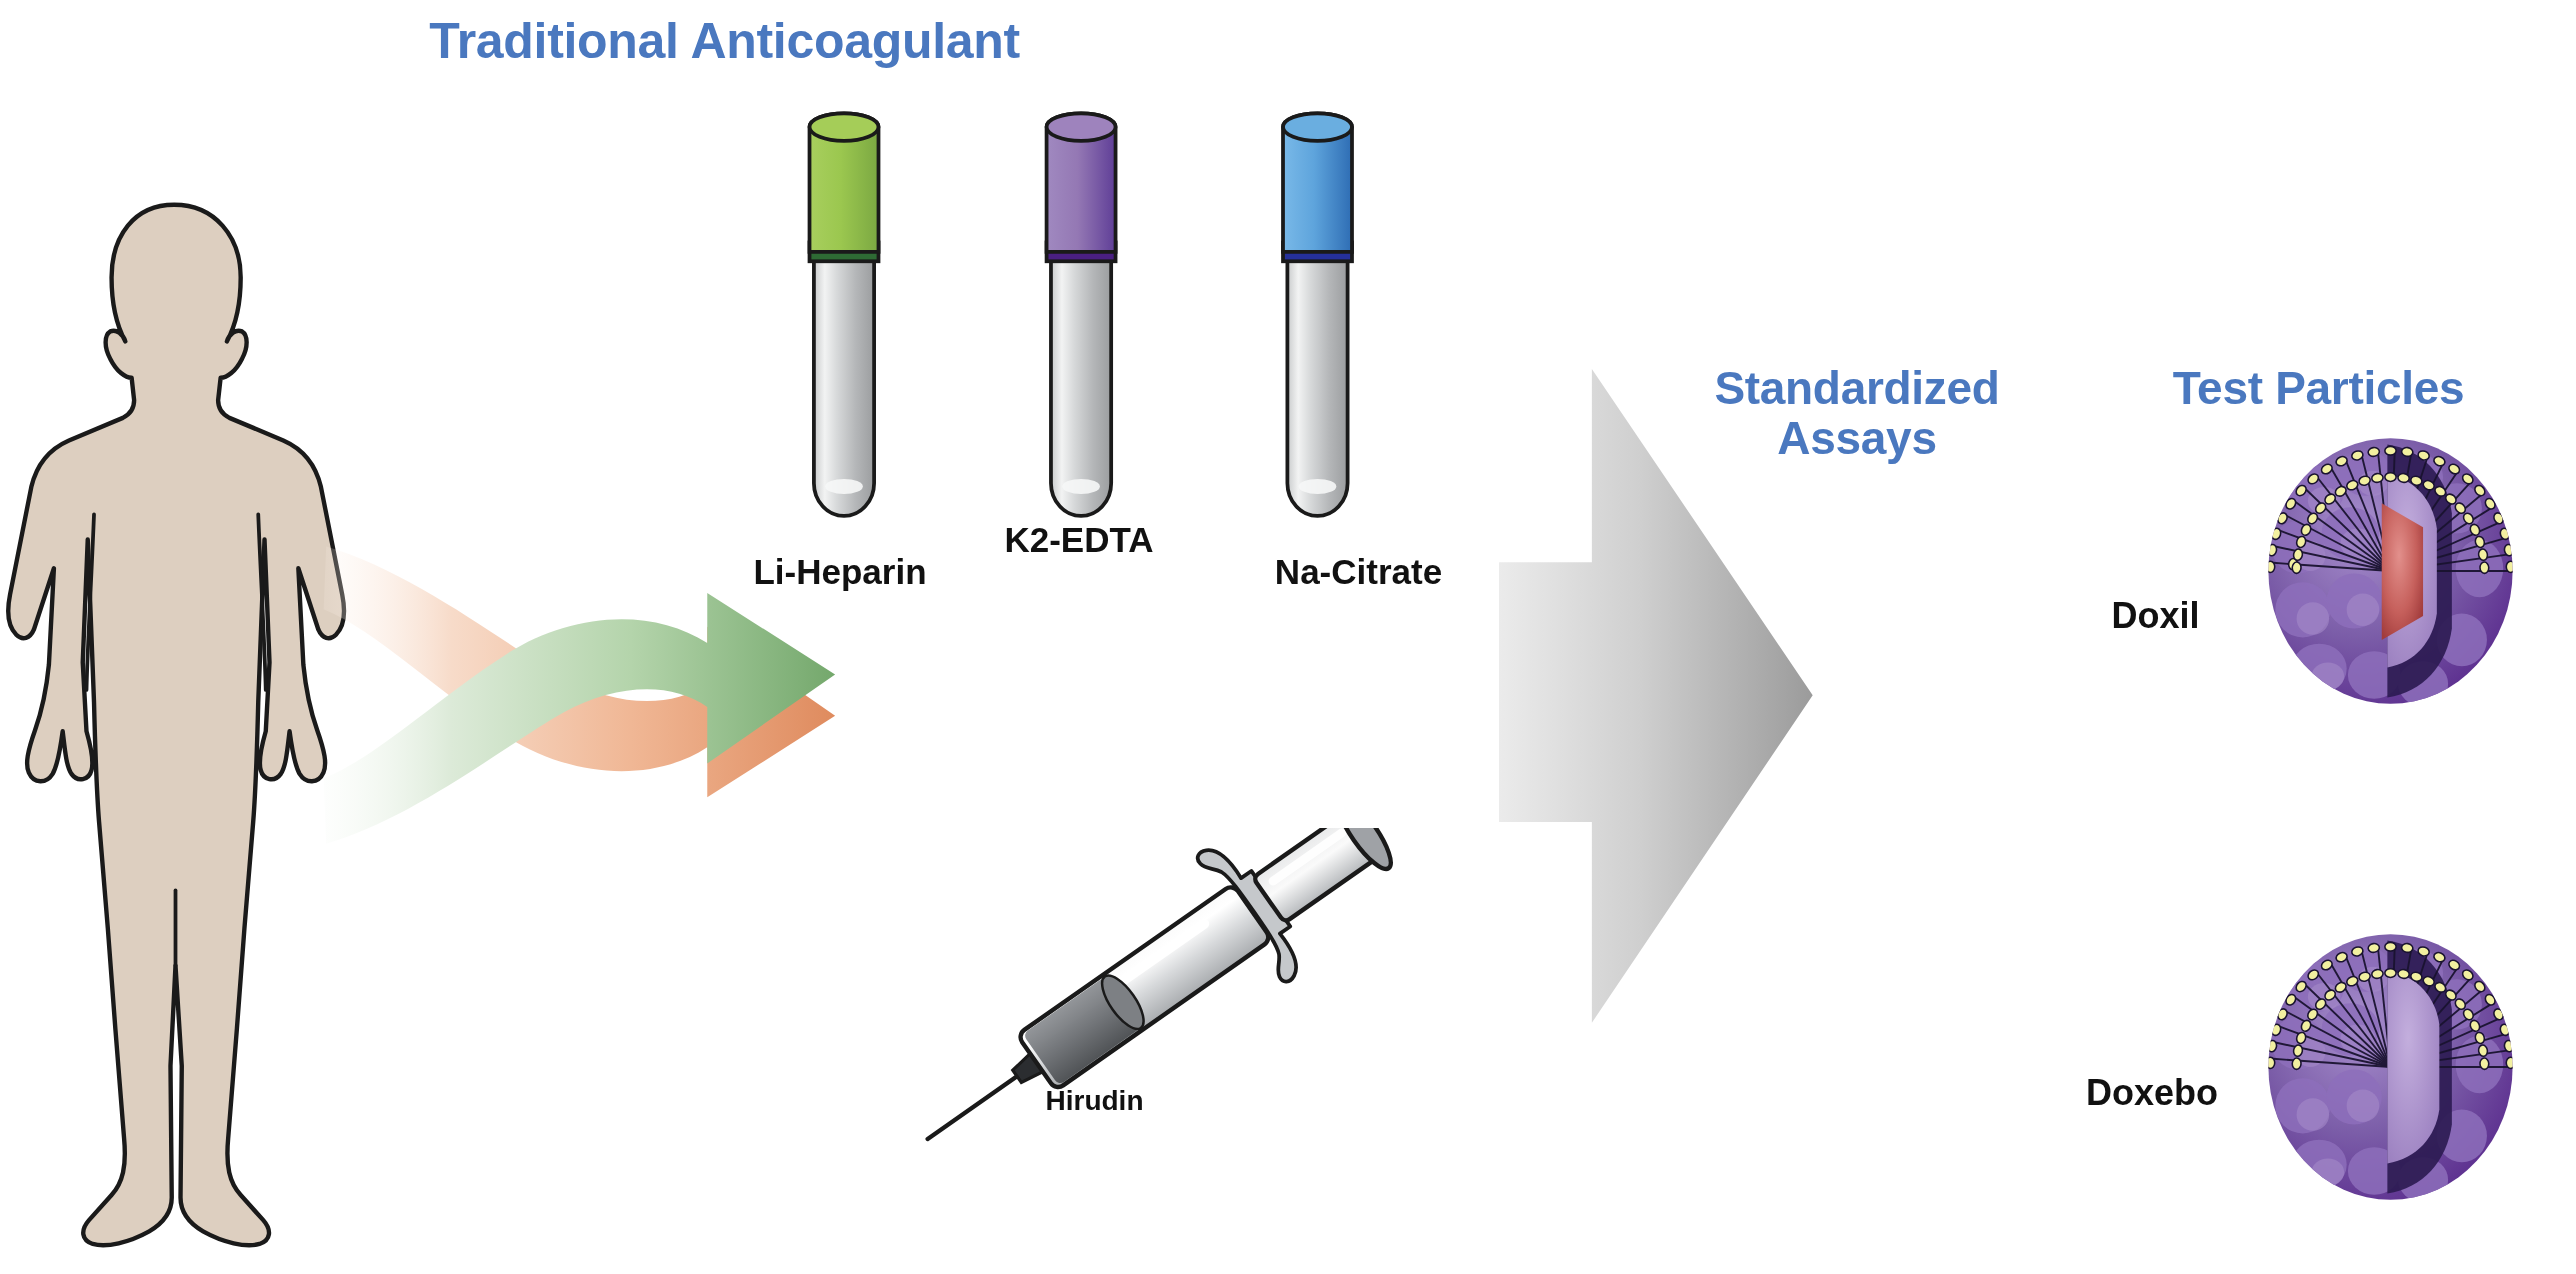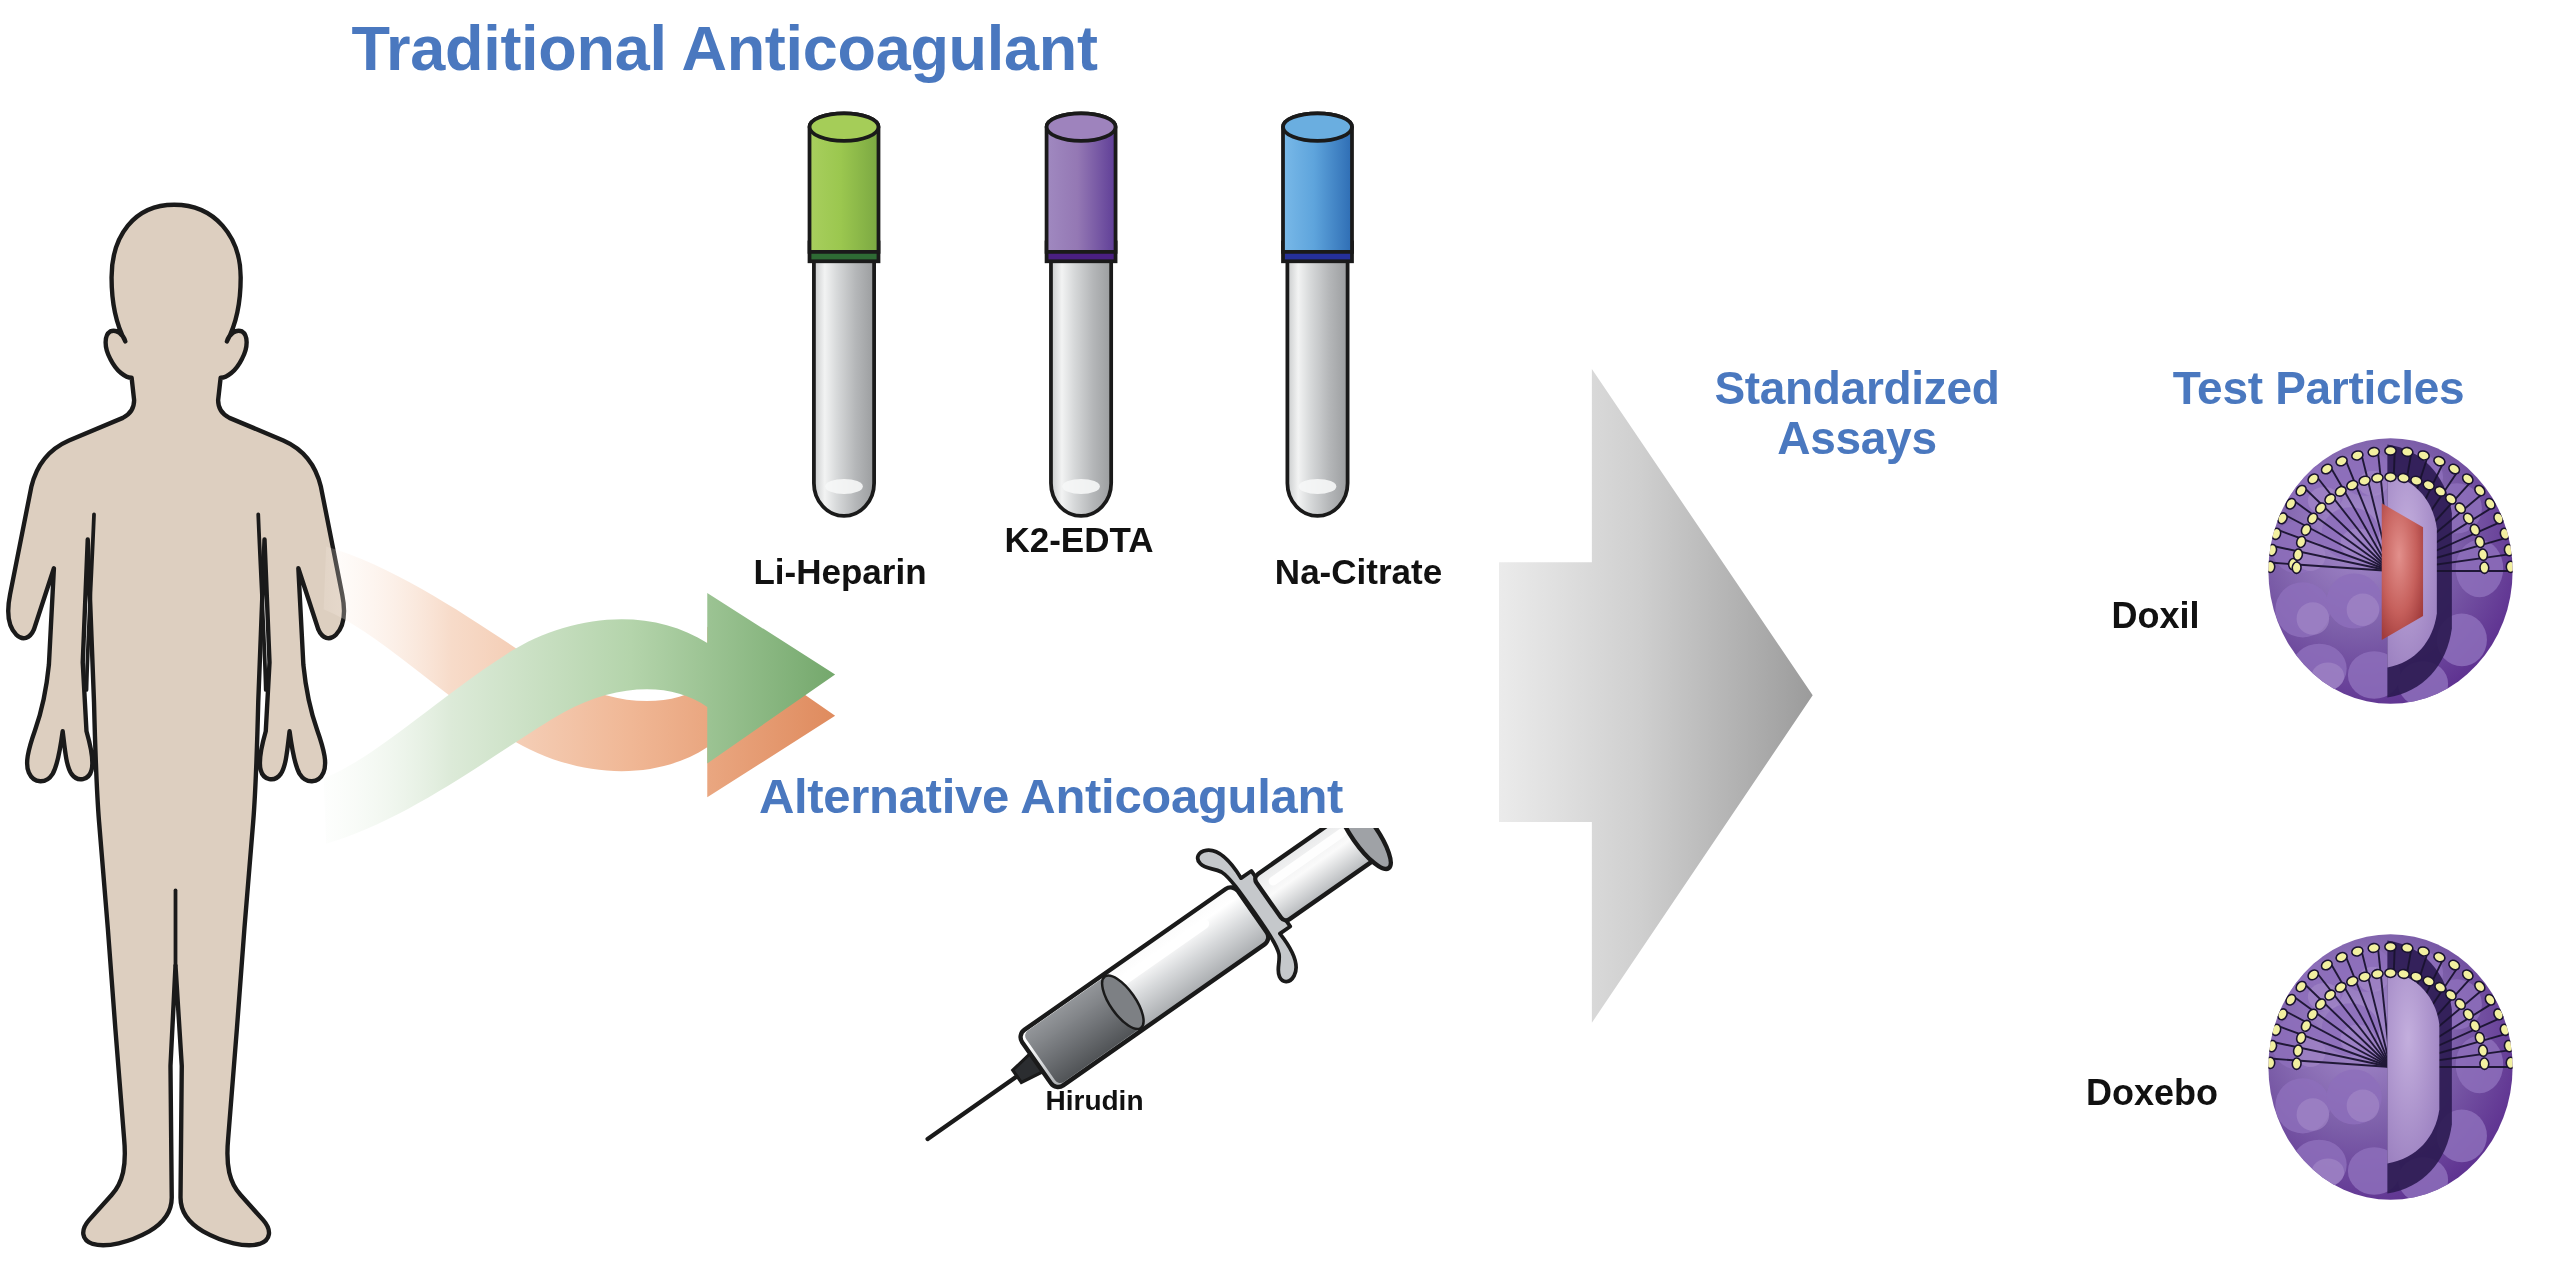--- a/index.html
+++ b/index.html
@@ -33,21 +33,21 @@
   .black-label {
     color: #111111;
     font-family: "Liberation Sans", sans-serif;
     font-weight: bold;
     white-space: nowrap;
     text-align: center;
   }
 
   #title-traditional {
     left: 0; top: 14px; width: 1449px;
-    font-size: 63px;
+    font-size: 50px;
   }
   #title-alternative {
     left: 596px; top: 770px; width: 910px;
     font-size: 49px;
   }
   #title-assays {
     left: 1669px; top: 364px; width: 376px;
     font-size: 46px;
   }
   #title-particles {
@@ -266,21 +266,20 @@
       <rect x="805" y="216" width="110" height="30" fill="#25309b" stroke="#1a1a1a" stroke-width="6"></rect>
       <path d="M 805 231 L 805 32 A 55 22 0 0 1 915 32 L 915 231 Z" fill="url(#capBlue)" stroke="#1a1a1a" stroke-width="6"></path>
       <ellipse cx="860" cy="32" rx="55" ry="22" fill="#6aaee0" stroke="#1a1a1a" stroke-width="6"></ellipse>
     </g>
   </svg>
 
   <div class="abs black-label tube-label" id="label-tube-0">Li-Heparin</div>
   <div class="abs black-label tube-label" id="label-tube-1">K2-EDTA</div>
   <div class="abs black-label tube-label" id="label-tube-2">Na-Citrate</div>
 
-  <div class="abs blue-title" id="title-alternative">Alternative Anticoagulant</div>
 
   <svg class="abs" style="left:834px; top:828px;" width="627" height="314" viewBox="0 0 1000 500">
     <defs>
       <linearGradient id="barrelGrad" x1="0" y1="0" x2="0" y2="1">
         <stop offset="0%" stop-color="#fbfbfb"></stop>
         <stop offset="20%" stop-color="#ffffff"></stop>
         <stop offset="55%" stop-color="#d7d9db"></stop>
         <stop offset="100%" stop-color="#a9acaf"></stop>
       </linearGradient>
       <linearGradient id="plungerGrad" x1="0" y1="0" x2="0" y2="1">

